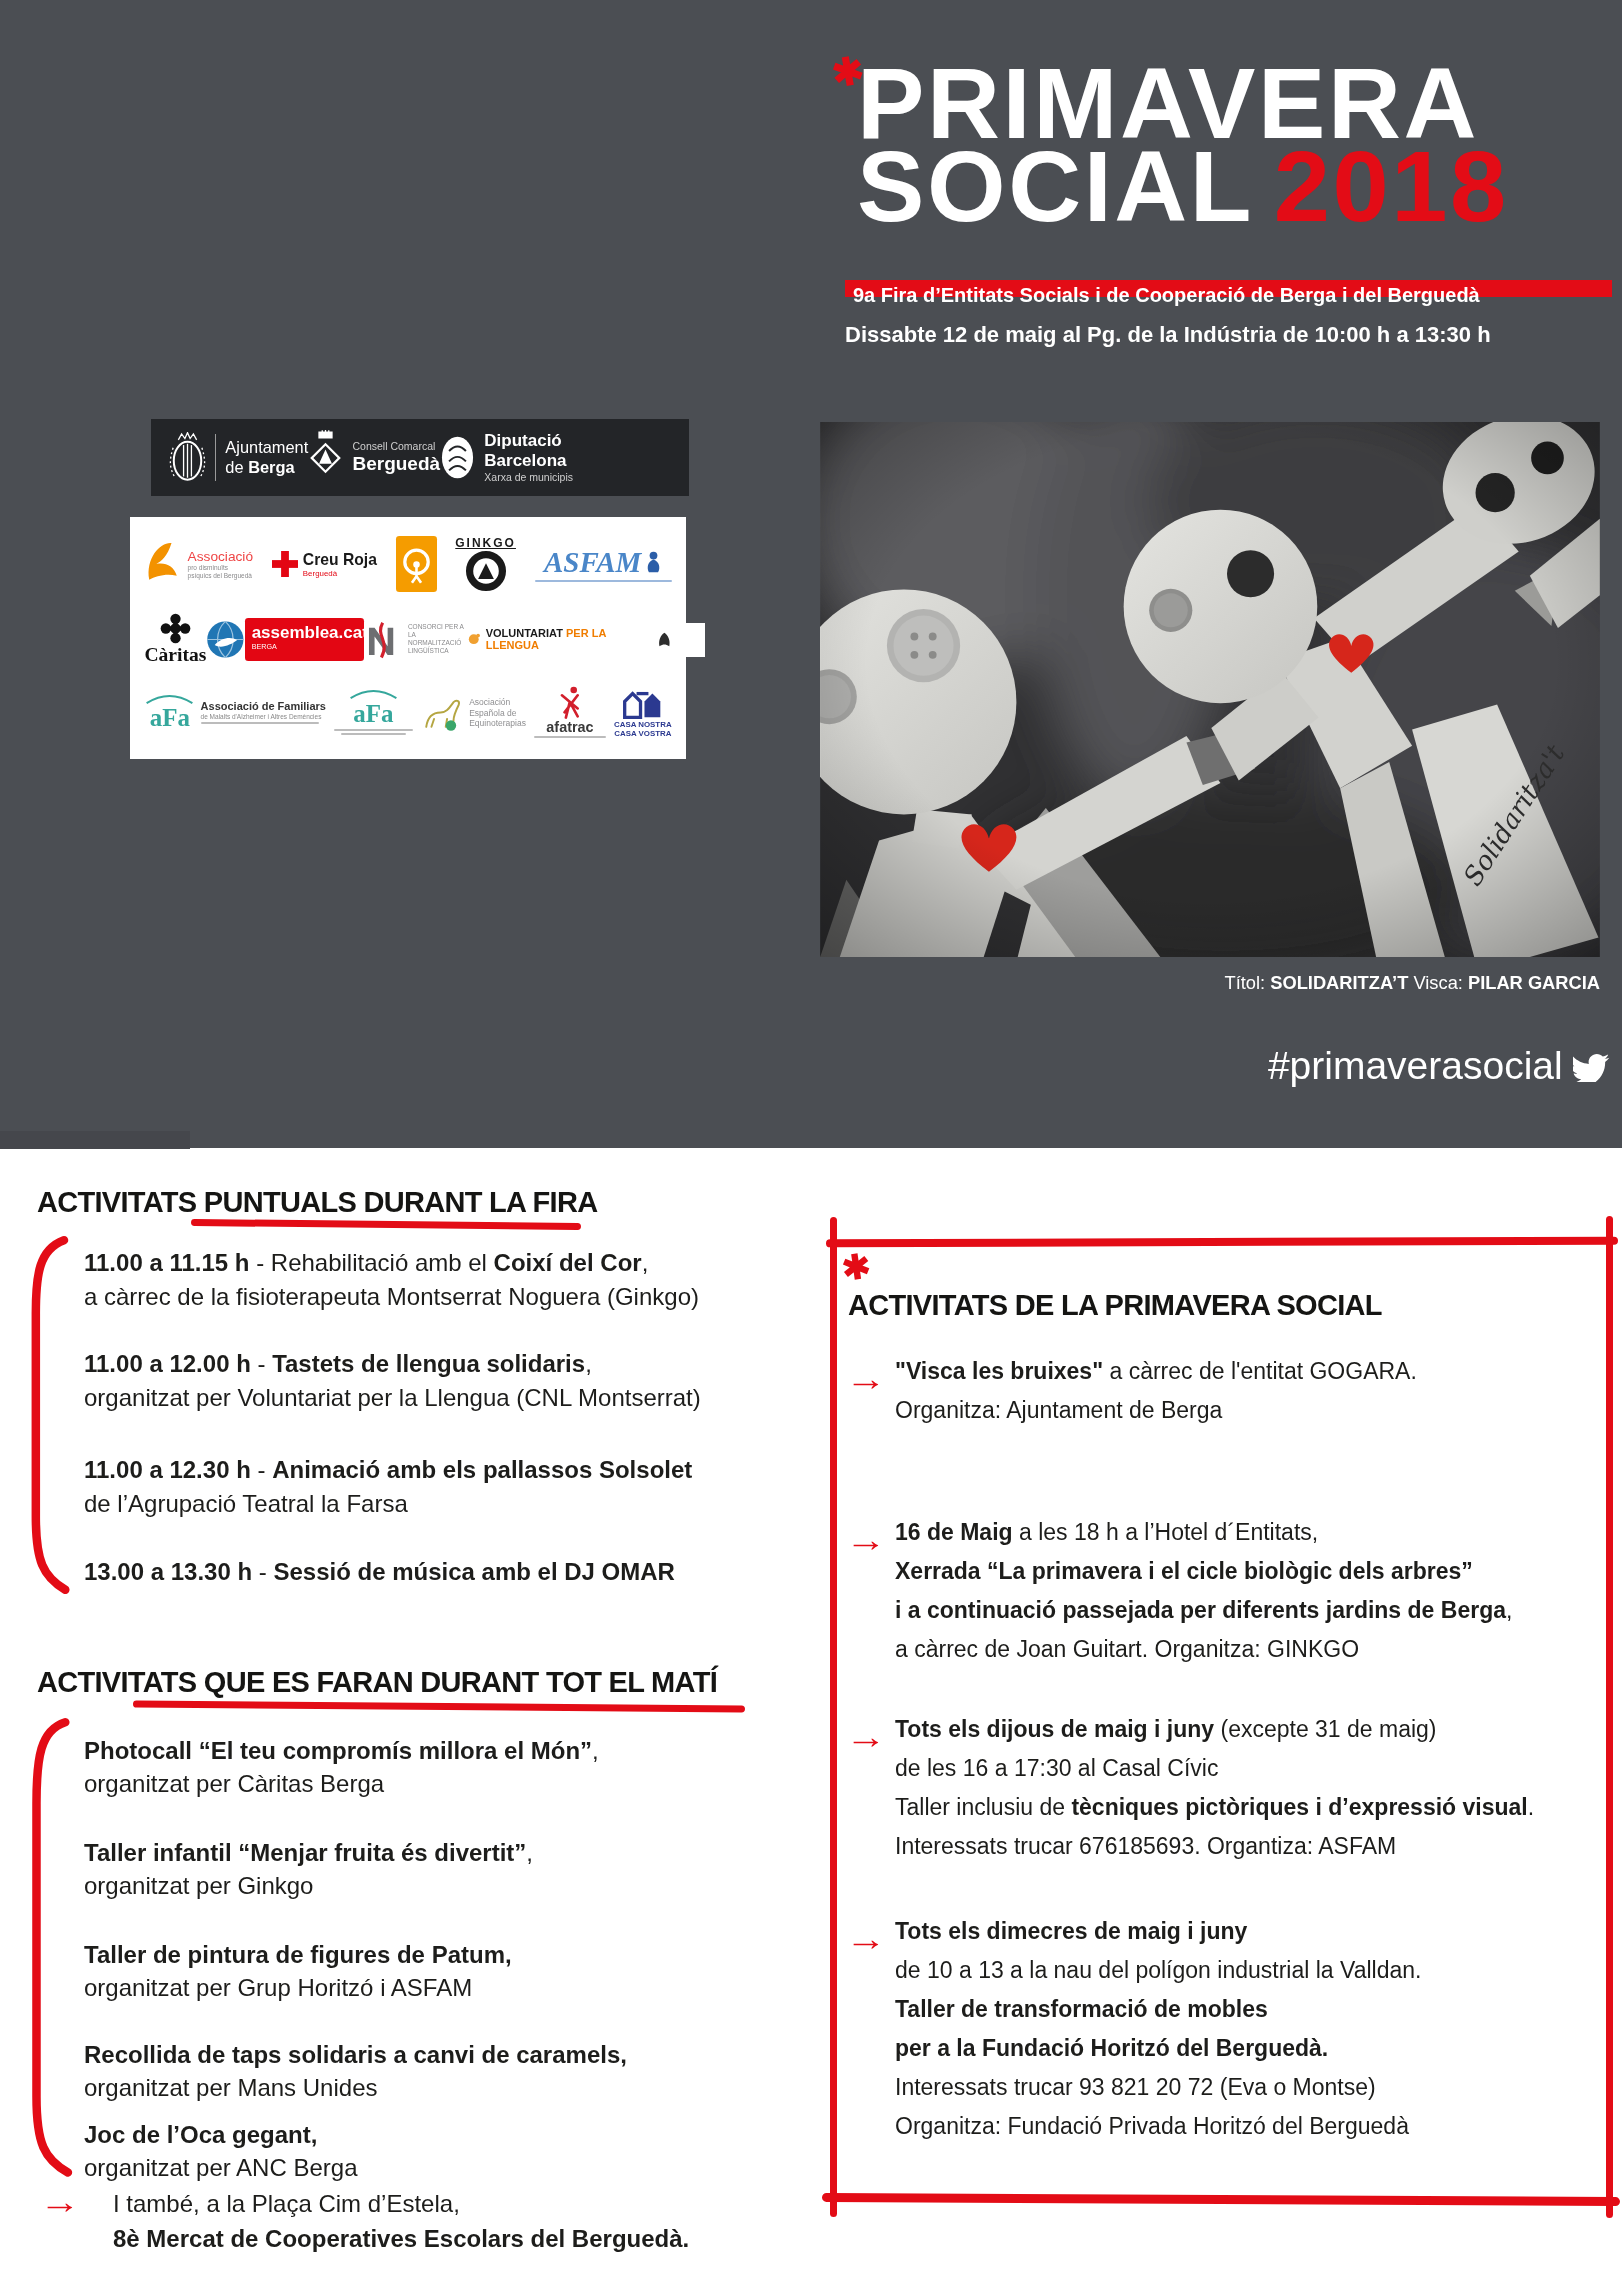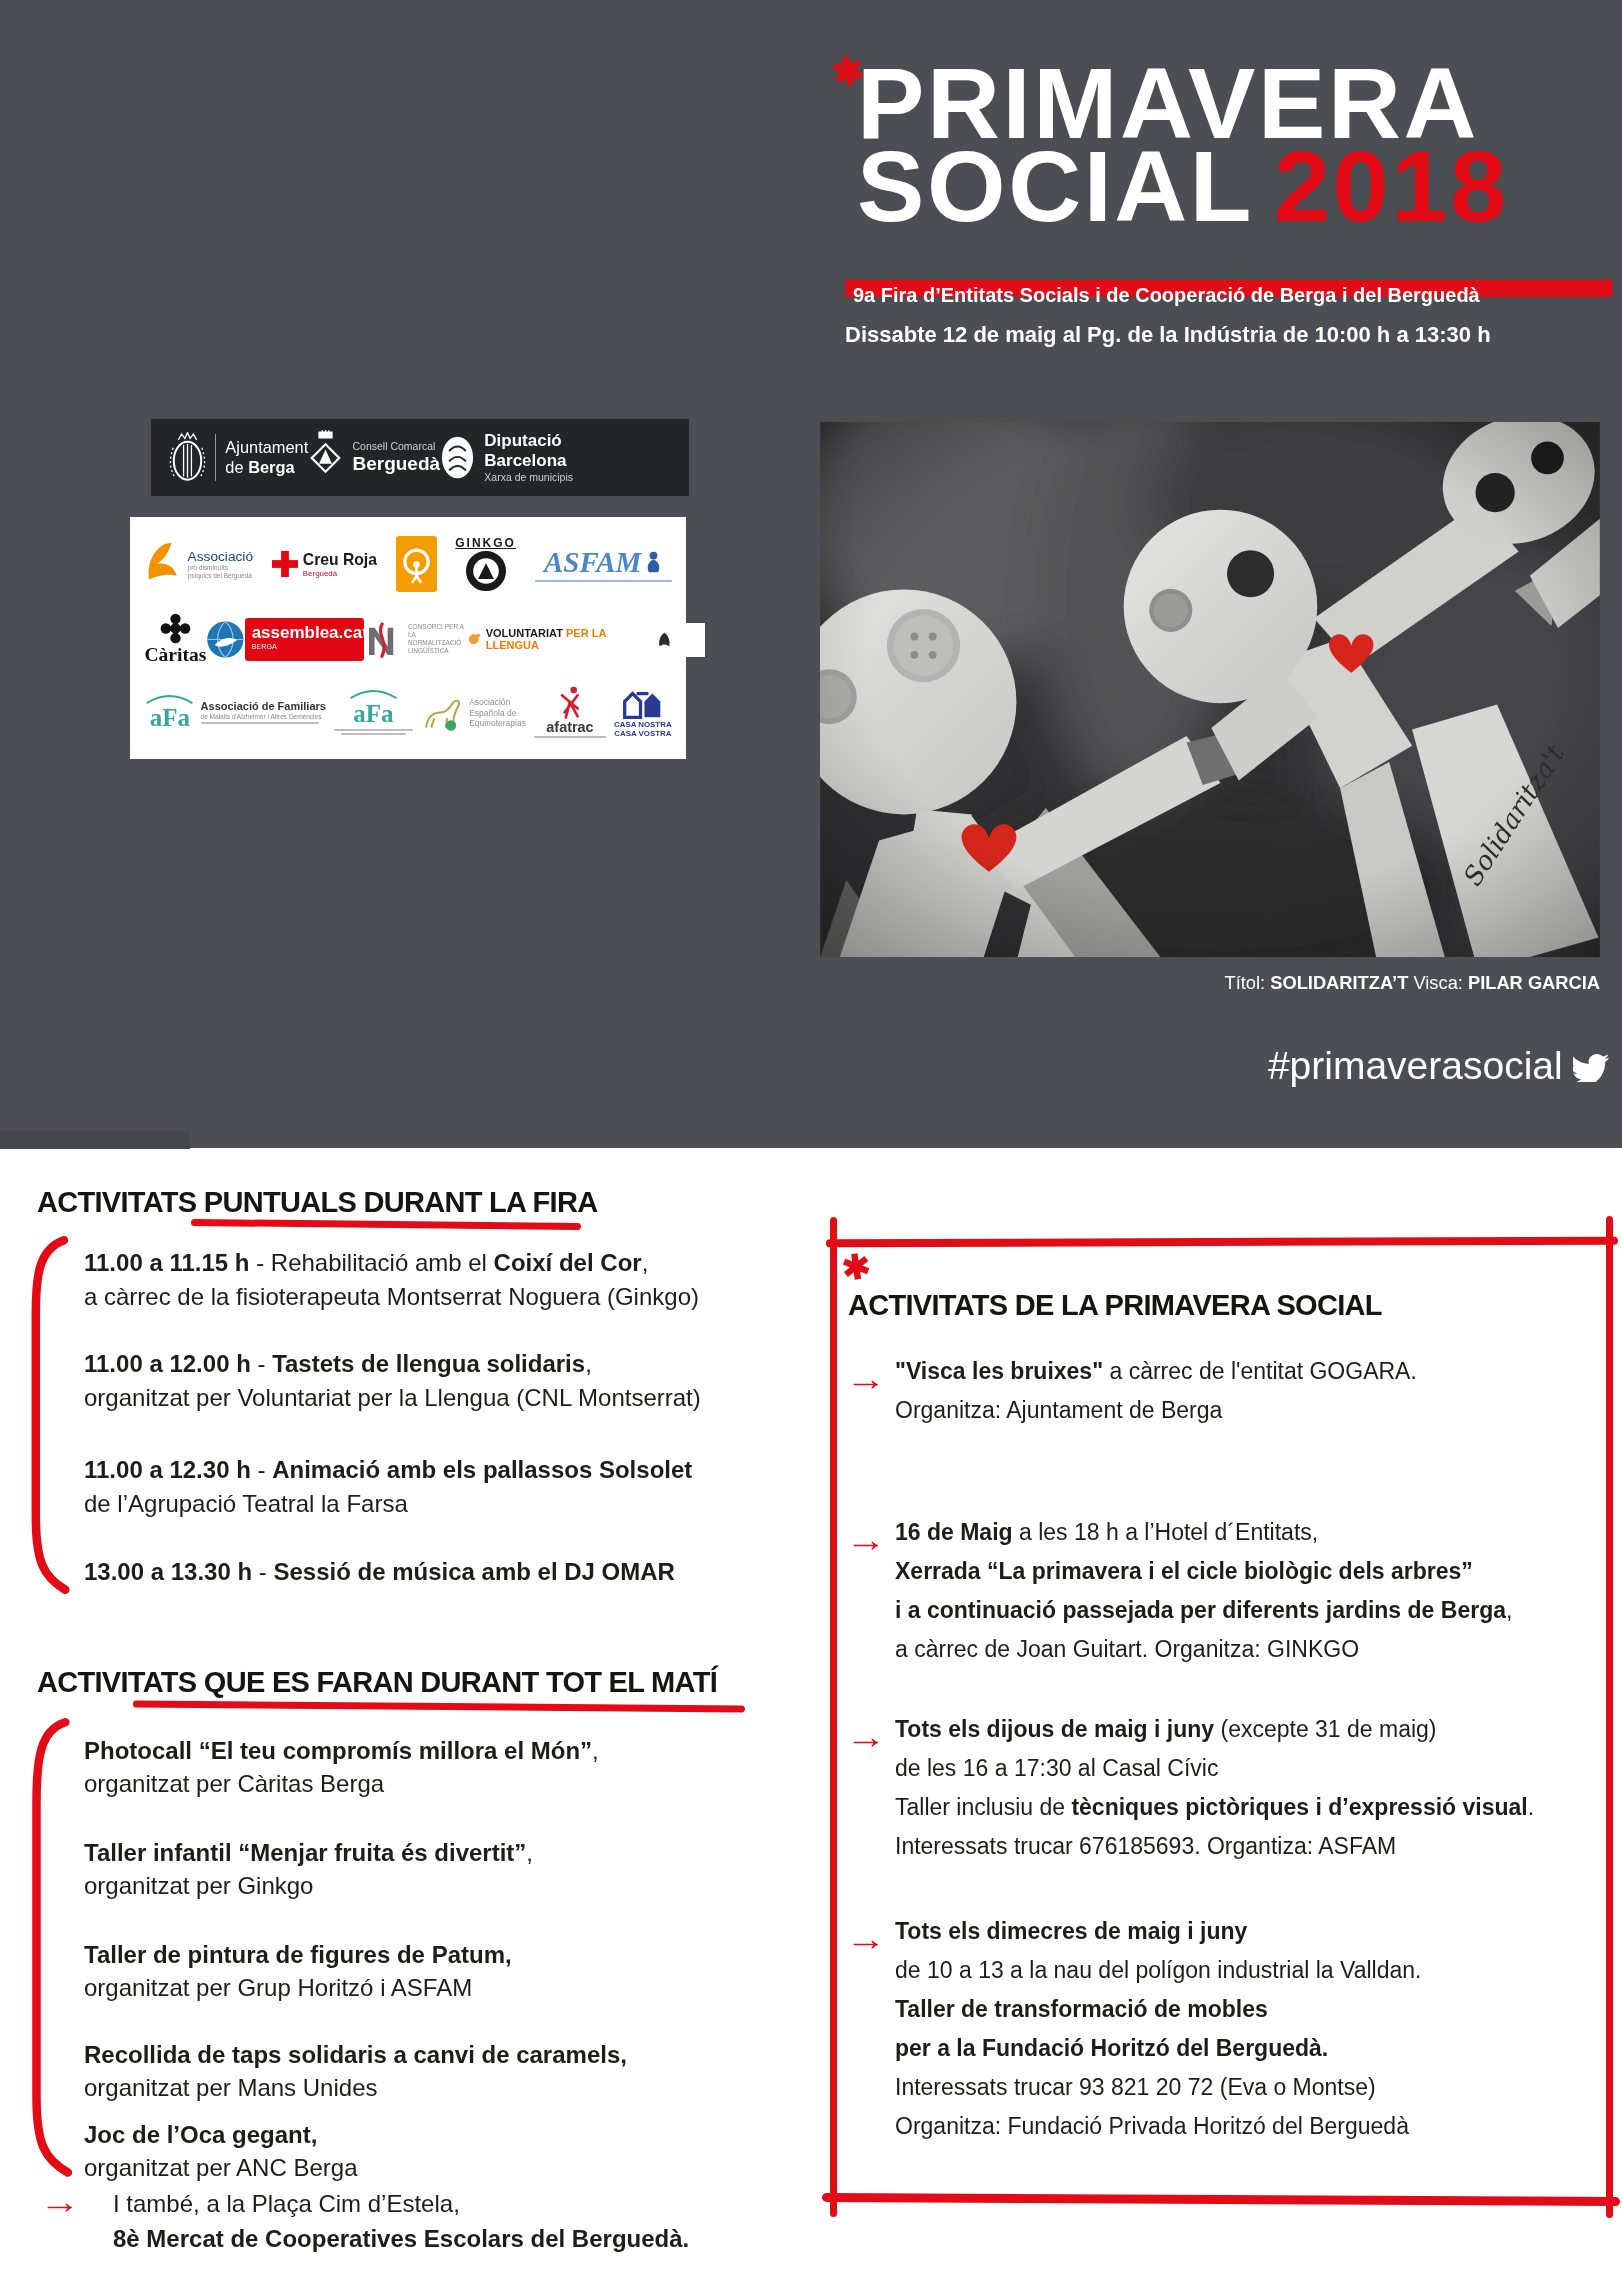--- a/index.html
+++ b/index.html
@@ -134,21 +134,21 @@
       </div>
     </div>
 
     <div class="abs" id="entities">
       <div class="erow">
         <div class="elogo">
           <svg width="38" height="50" viewBox="0 0 58 76">
             <path d="M8 62 C2 28 26 4 42 6 C36 26 26 34 19 38 C32 35 46 41 50 56 C33 52 18 57 8 62 Z" fill="#f39200"></path>
           </svg>
           <div>
-            <div style="font-size:13.7px;color:#0c4a6e">Associació</div>
+            <div style="font-size:13.7px;color:#ef4444">Associació</div>
             <div class="tinygray">pro disminuïts</div>
             <div class="tinygray">psíquics del Berguedà</div>
           </div>
         </div>
         <div class="elogo">
           <svg width="26" height="26" viewBox="0 0 40 40">
             <rect x="14" y="0" width="12" height="40" fill="#e30613"></rect>
               <rect x="0" y="14" width="40" height="12" fill="#e30613"></rect>
           </svg>
           <div>

